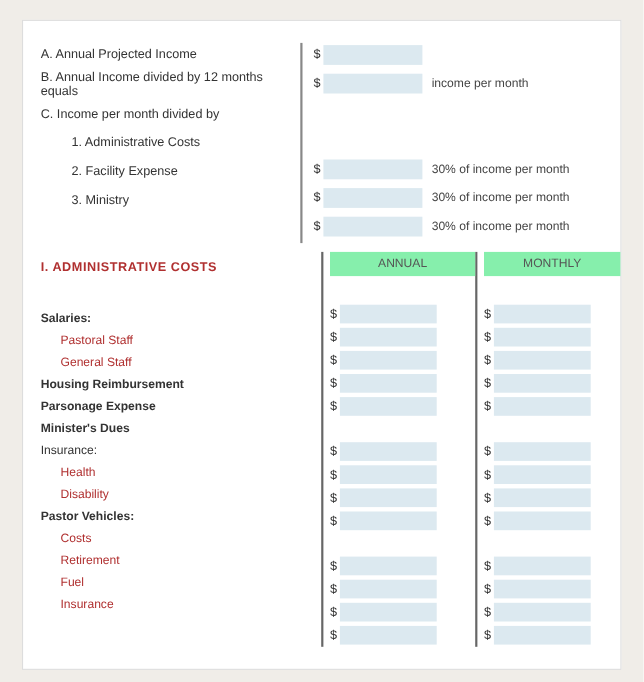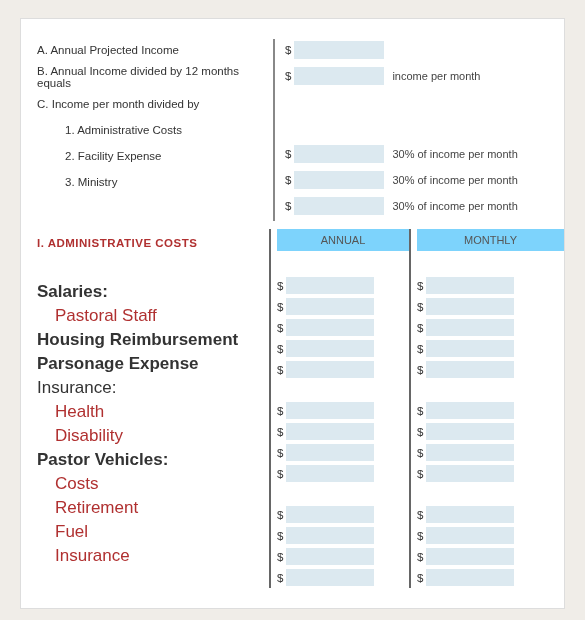--- a/index.html
+++ b/index.html
@@ -51,56 +51,56 @@
       margin-left: 8px;
       white-space: nowrap;
     }
     
     .bottom-section {
       display: flex;
       width: 100%;
       padding-top: 0;
     }
     .admin-labels {
-      width: 250px;
+      width: 273px;
       padding-left: 16px;
       padding-right: 0;
       border-right: 2px solid #666;
     }
     .admin-annual {
       width: 140px;
       border-right: 2px solid #666;
       padding-left: 6px;
     }
     .admin-monthly {
       flex: 1;
       padding-left: 6px;
     }
     .col-header {
       text-align: center;
       font-size: 11px;
       color: #555;
-      background: #7dd3fc;
+      background: #86efac;
       padding: 5px 0;
       font-weight: normal;
       margin-bottom: 4px;
     }
     .section-title {
       color: #b03030;
       font-size: 11.5px;
       font-weight: bold;
       letter-spacing: 0.5px;
       padding: 8px 0 4px 0;
       text-transform: uppercase;
     }
     .admin-row-label {
       min-height: 20px;
       display: flex;
       align-items: center;
-      font-size: 17px;
+      font-size: 11px;
       color: #333;
       padding: 2px 0;
     }
     .admin-row-label.indent {
       padding-left: 18px;
       color: #b03030;
     }
     .admin-row-label.bold {
       font-weight: bold;
       color: #333;
@@ -220,24 +220,30 @@
 
       <div style="height:27px;"></div>
 
       <div>
         <div class="admin-row-label bold">Salaries:</div>
       </div>
       <div>
         <div class="admin-row-label indent">Pastoral Staff</div>
       </div>
       <div>
+        <div class="admin-row-label indent">General Staff</div>
+      </div>
+      <div>
         <div class="admin-row-label bold">Housing Reimbursement</div>
       </div>
       <div>
         <div class="admin-row-label bold">Parsonage Expense</div>
+      </div>
+      <div>
+        <div class="admin-row-label bold">Minister's Dues</div>
       </div>
       <div>
         <div class="admin-row-label">Insurance:</div>
       </div>
       <div>
         <div class="admin-row-label indent">Health</div>
       </div>
       <div>
         <div class="admin-row-label indent">Disability</div>
       </div>

